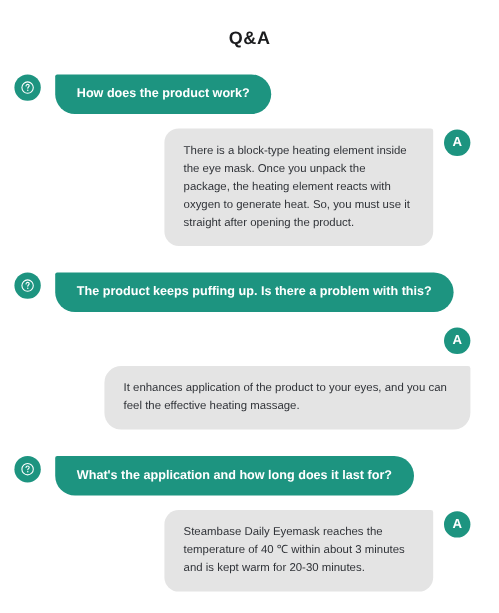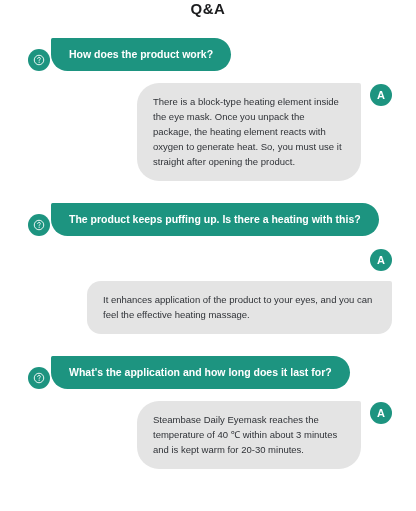--- a/index.html
+++ b/index.html
@@ -22,34 +22,35 @@
     height: 511px;
     box-sizing: border-box;
   }
 
   .page-title {
     text-align: center;
     font-size: 15px;
     font-weight: 700;
     letter-spacing: 0.5px;
     color: #1b1c1e;
+    padding-top: 24px;
     line-height: 18px;
   }
 
   
   .qa-group {
     position: relative;
   }
 
   
   .question-row {
     display: flex;
-    align-items: flex-end;
-    gap: 1px;
-    padding-left: 28px;
+    align-items: flex-start;
+    gap: 12px;
+    padding-left: 12px;
   }
 
   .q-badge {
     flex: 0 0 auto;
     width: 22px;
     height: 22px;
     border-radius: 50%;
     background: #1d9480;
     color: #ffffff;
     display: flex;
@@ -83,21 +84,21 @@
     gap: 9px;
     padding-right: 24px;
   }
 
   .answer-bubble {
     background: #e4e4e4;
     color: #2f3237;
     font-size: 9.5px;
     line-height: 15px;
     padding: 11px 16px 12px 16px;
-    border-radius: 22px;
+    border-radius: 12px;
     border-top-right-radius: 2px;
     max-width: 224px;
     box-sizing: border-box;
   }
 
   .a-badge {
     flex: 0 0 auto;
     width: 22px;
     height: 22px;
     border-radius: 50%;
@@ -167,21 +168,21 @@
   <div class="qa-group sp-group">
 
     <div class="question-row">
       <div class="q-badge">
         <svg width="12" height="12" viewBox="0 0 24 24" aria-hidden="true">
           <circle cx="12" cy="12" r="9.5" fill="none" stroke="#ffffff" stroke-width="1.8"></circle>
           <path d="M9.4 9.2c0-1.5 1.2-2.6 2.7-2.6s2.6 1 2.6 2.4c0 1.9-2.4 2.1-2.4 3.9" fill="none" stroke="#ffffff" stroke-width="1.8" stroke-linecap="round"></path>
           <circle cx="12.3" cy="16.3" r="1.2" fill="#ffffff"></circle>
         </svg>
       </div>
-      <div class="question-bubble">The product keeps puffing up. Is there a heating with this?</div>
+      <div class="question-bubble">The product keeps puffing up. Is there a problem with this?</div>
     </div>
 
     <div class="answer-row sp-a">
       <div class="a-badge">A</div>
     </div>
 
     <div class="followup-row sp-f">
       <div class="followup-bubble">It enhances application of the product to your eyes, and you can feel the effective heating massage.</div>
     </div>
 

